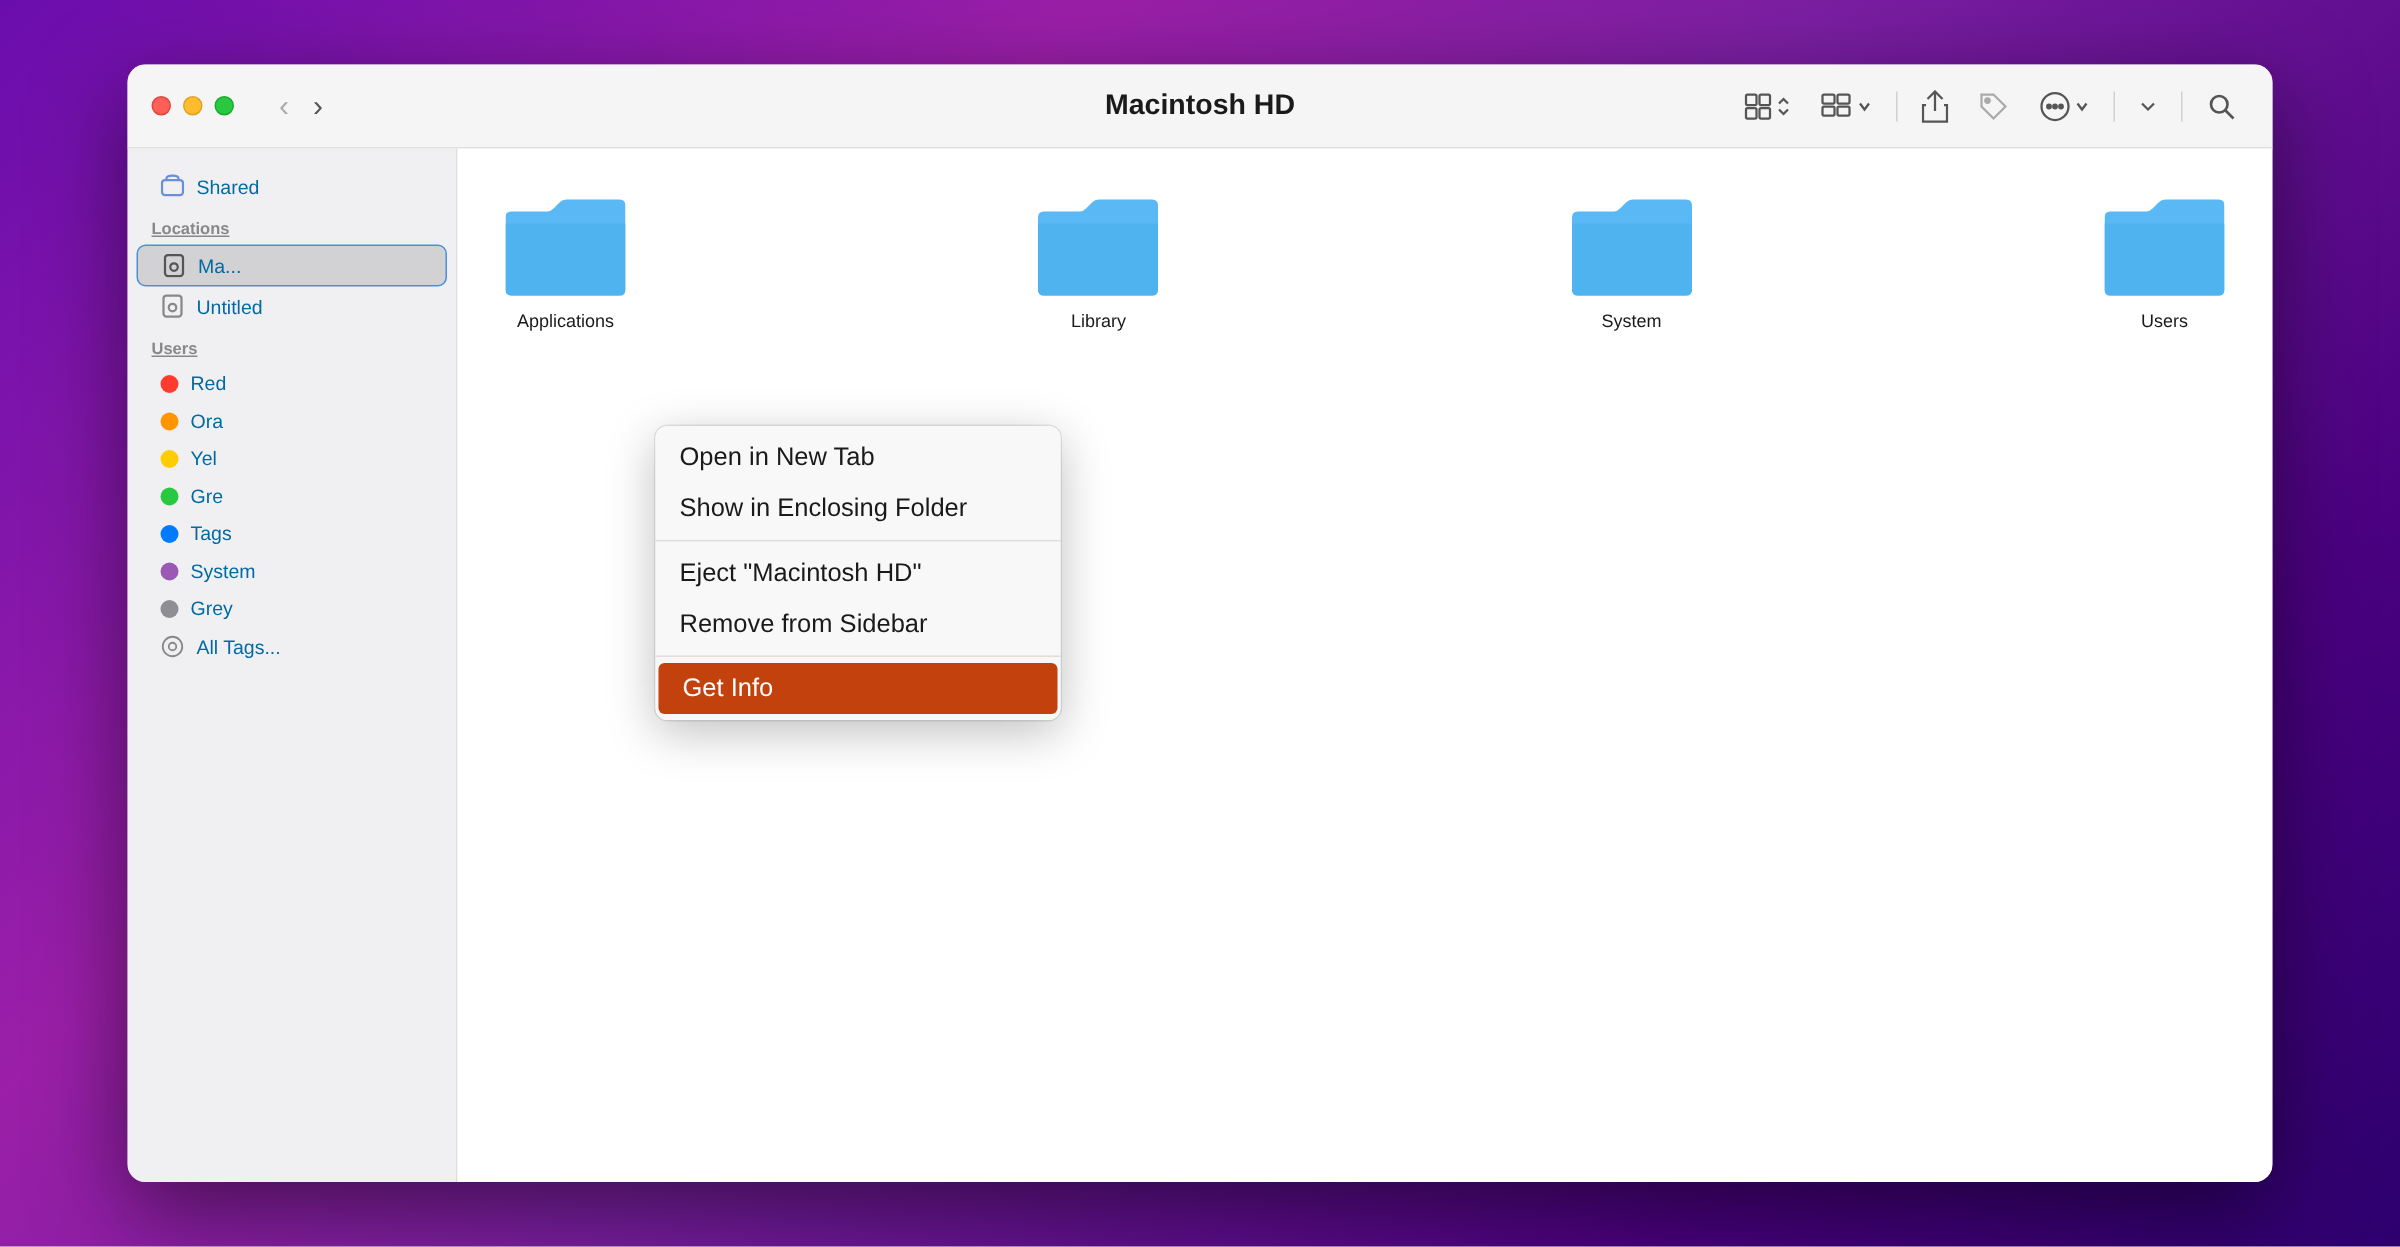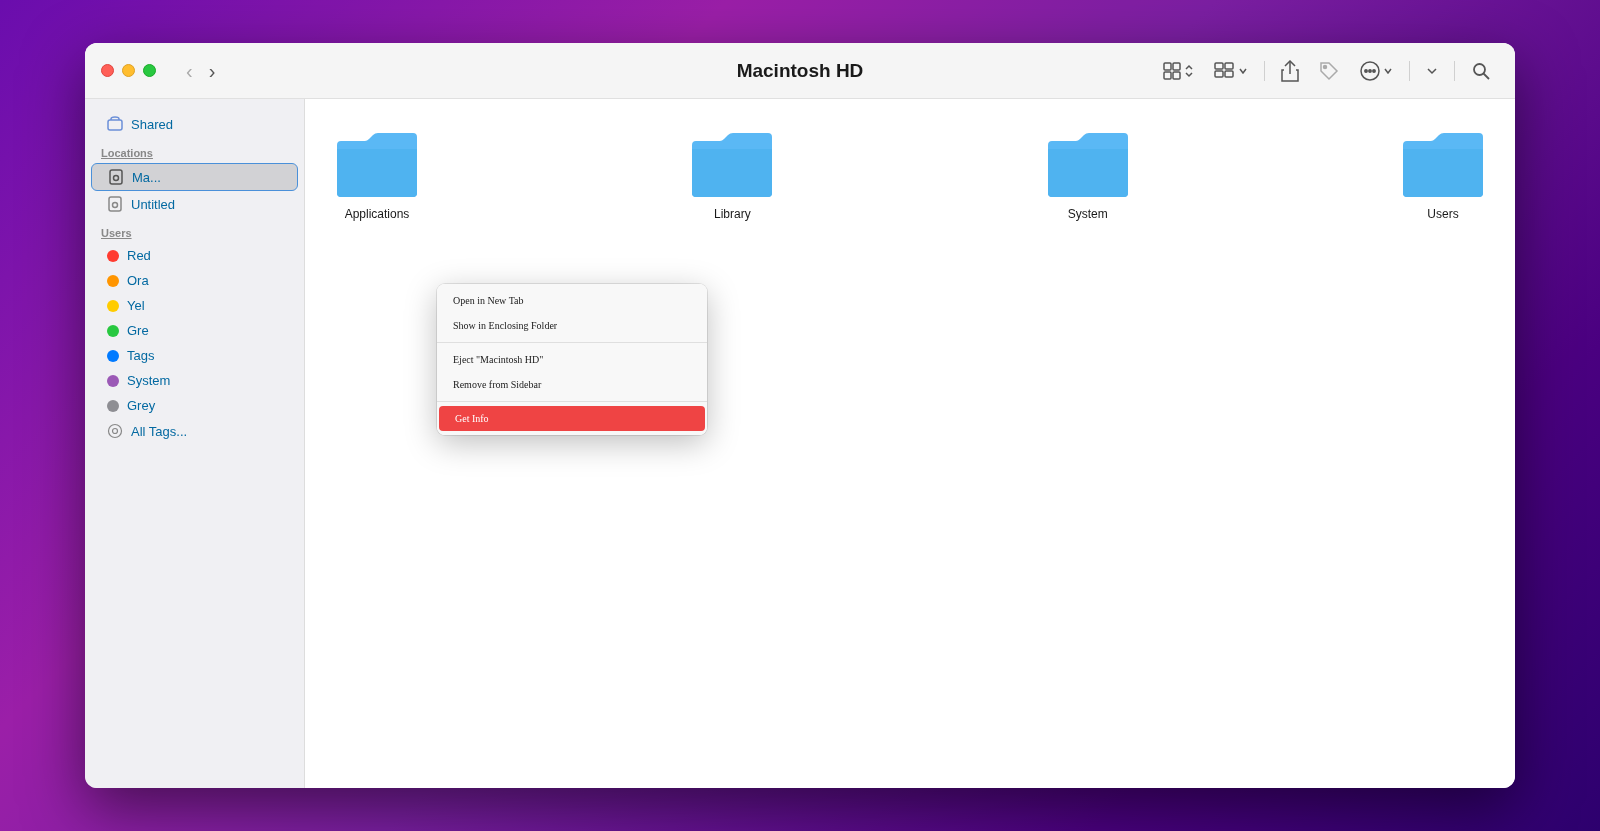--- a/index.html
+++ b/index.html
@@ -200,30 +200,29 @@
       background: rgba(248,248,248,0.98);
       border-radius: 8px;
       box-shadow: 0 8px 32px rgba(0,0,0,0.25), 0 0 0 1px rgba(0,0,0,0.1);
       padding: 4px 0;
       z-index: 100;
       backdrop-filter: blur(20px);
     }
 
     .cm-item {
       padding: 7px 16px;
-      font-size: 10px;
+      font-size: 17px;
       color: #1a1a1a;
       cursor: pointer;
       display: flex;
       align-items: flex-end;
-      font-family: Liberation Serif, serif;
     }
 
     .cm-item.highlighted {
-      background: #ef4444;
+      background: #c2410c;
       color: #fff;
       border-radius: 4px;
       margin: 0 2px;
     }
 
     .cm-separator {
       height: 1px;
       background: rgba(0,0,0,0.1);
       margin: 4px 0;
     }

